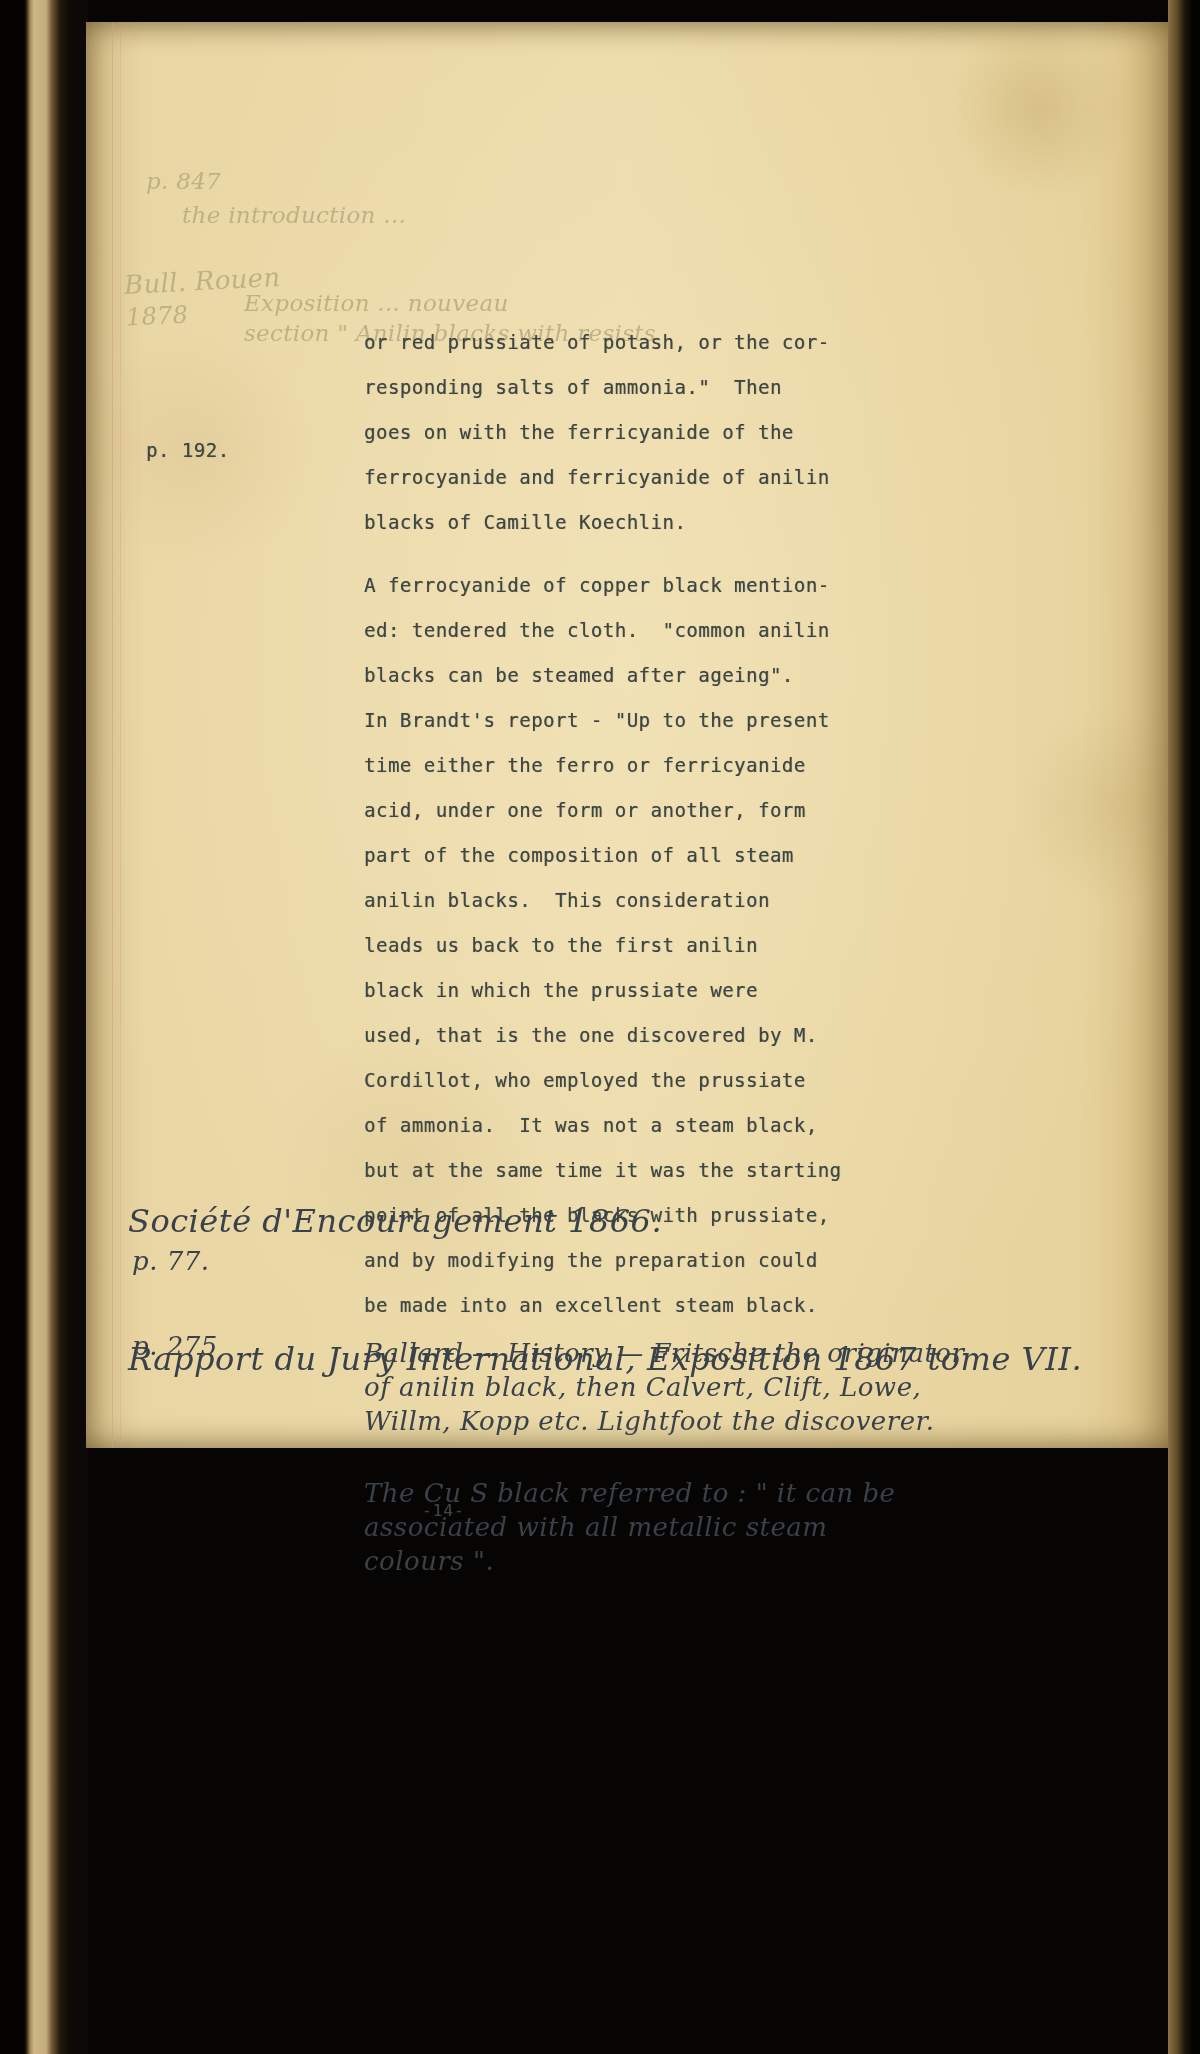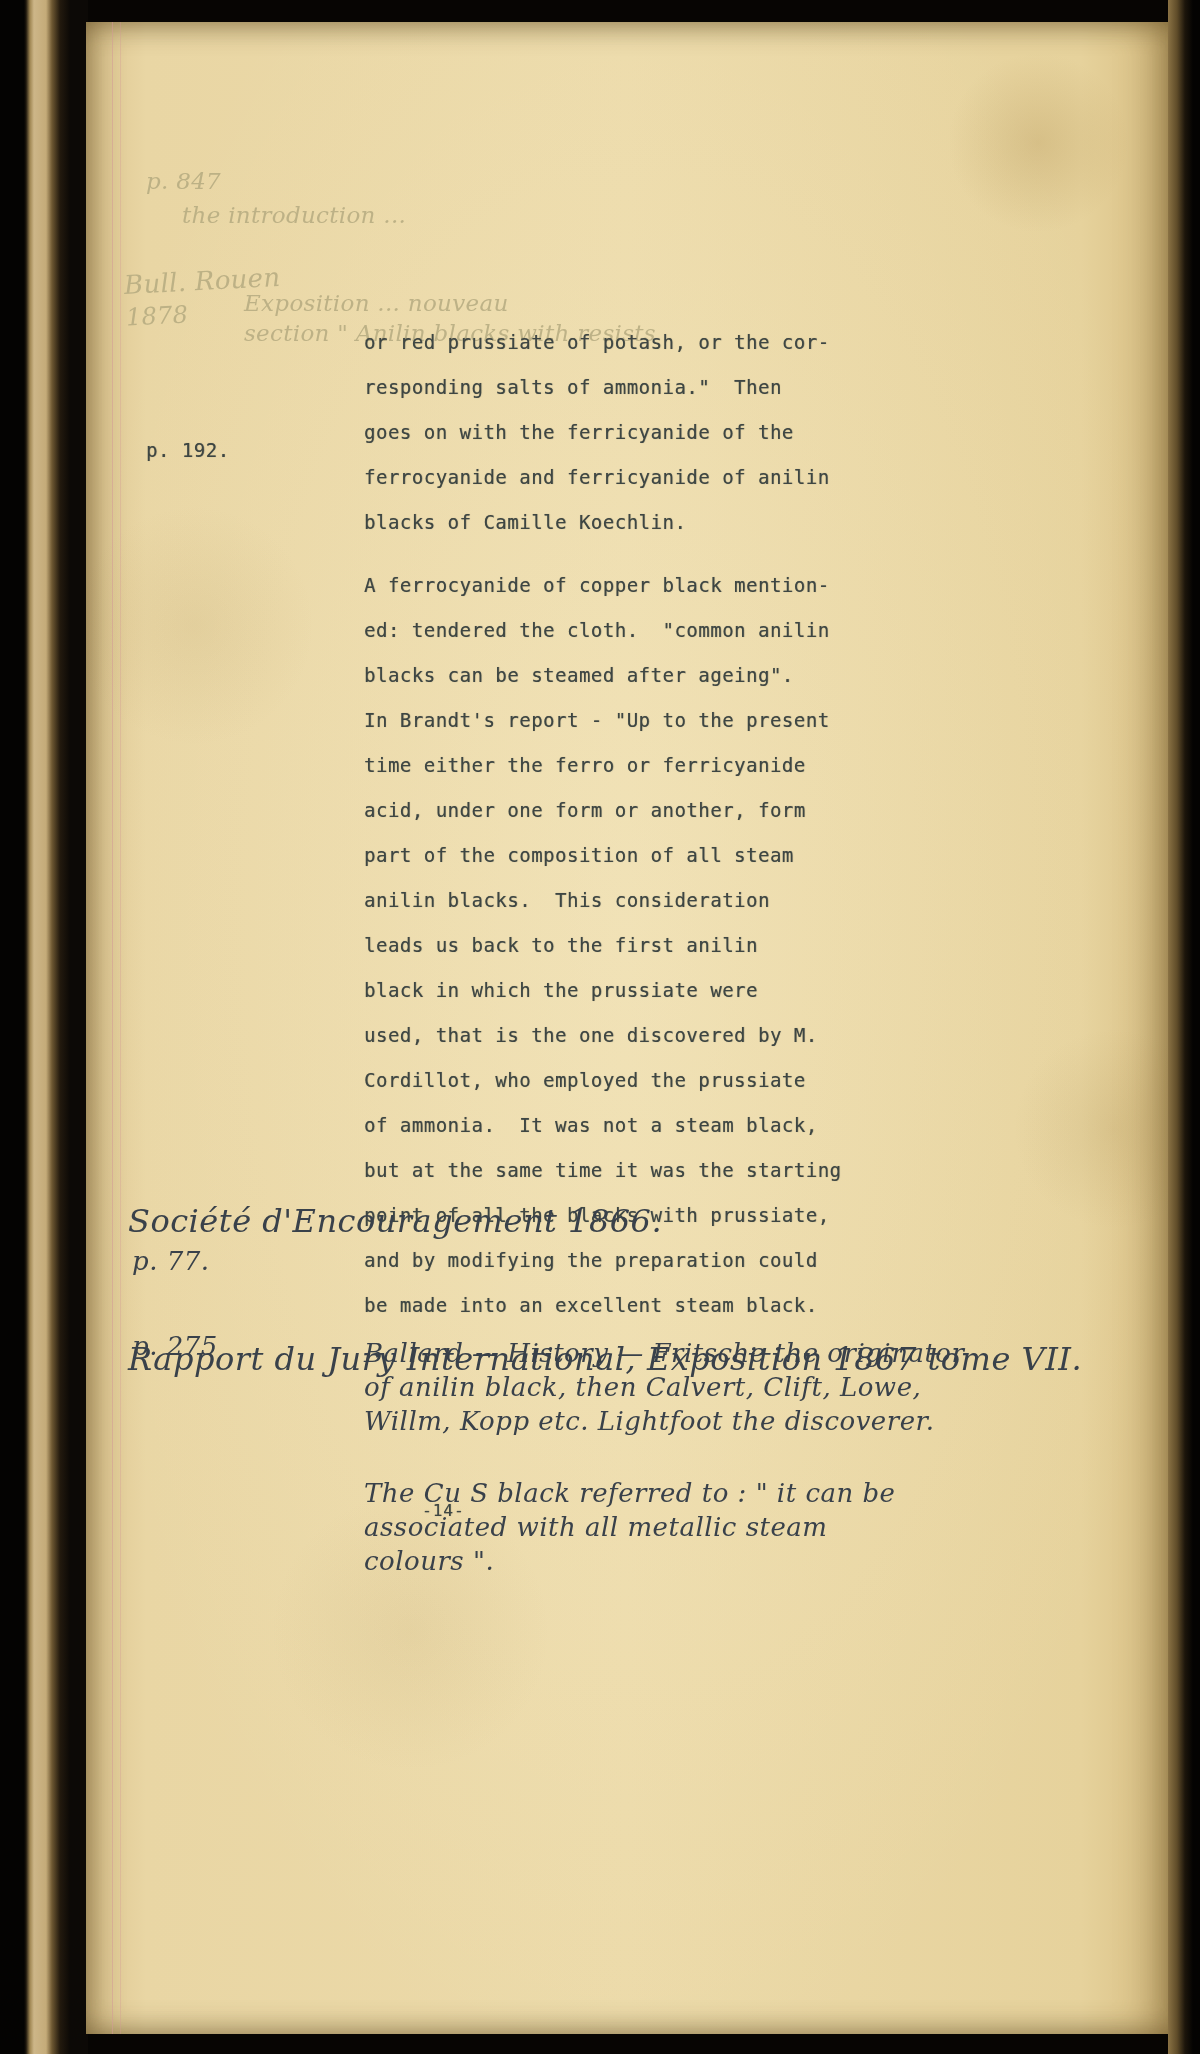--- a/index.html
+++ b/index.html
@@ -17,21 +17,21 @@
     background:linear-gradient(90deg,
       #040302 0px,#040302 24px,#1d160c 26px,#a08753 30px,
       #cdb688 34px,#c4ab79 46px,#6e5832 52px,#231a0e 60px,
       #0c0906 70px,#0c0906 88px);
   }
   .edge-right{
     position:absolute;right:0;top:0;width:32px;height:100%;
     background:linear-gradient(90deg,#8a7244 0px,#5f4c29 9px,#1c150b 17px,#040302 25px,#040302 32px);
   }
   .paper{
-    position:absolute;left:86px;top:22px;width:1082px;height:2012px;
+    position:absolute;left:86px;top:22px;width:1082px;height:1426px;
     background:
       radial-gradient(circle at 88% 6%, rgba(167,134,70,.25) 0, rgba(167,134,70,0) 90px),
       radial-gradient(circle at 10% 30%, rgba(170,140,80,.12) 0, transparent 120px),
       radial-gradient(circle at 95% 55%, rgba(160,130,70,.15) 0, transparent 100px),
       radial-gradient(circle at 30% 80%, rgba(165,135,75,.10) 0, transparent 140px),
       radial-gradient(ellipse at 50% 45%, rgba(252,244,214,.30) 0, transparent 75%),
       linear-gradient(90deg,#dcc48e 0,#e9d6a4 60px,#ecdaa9 50%,#e6d29c 92%,#d8be82 100%);
     box-shadow:
       inset 18px 0 30px -10px rgba(90,70,30,.45),
       inset -22px 0 38px -12px rgba(110,85,40,.55),

